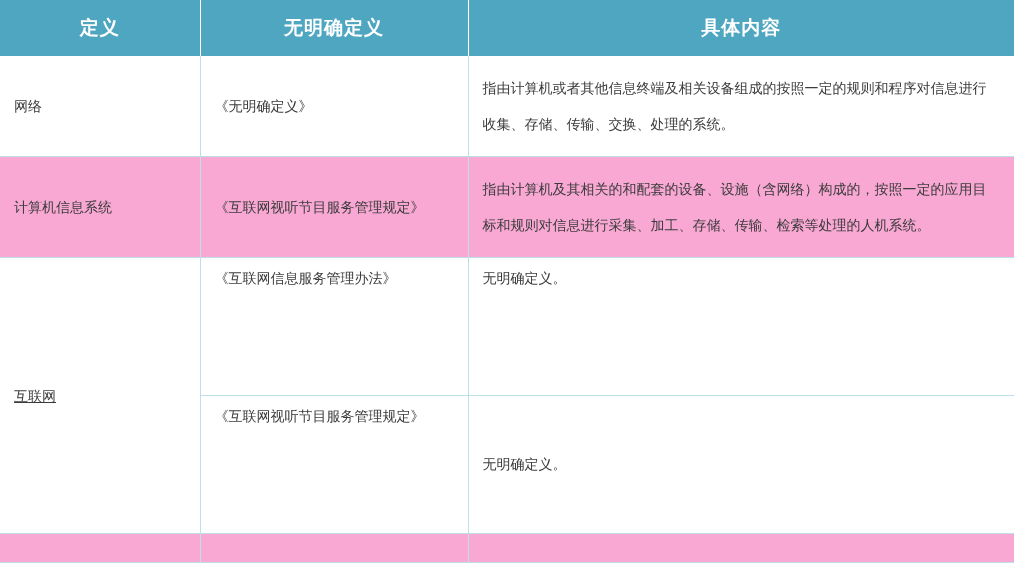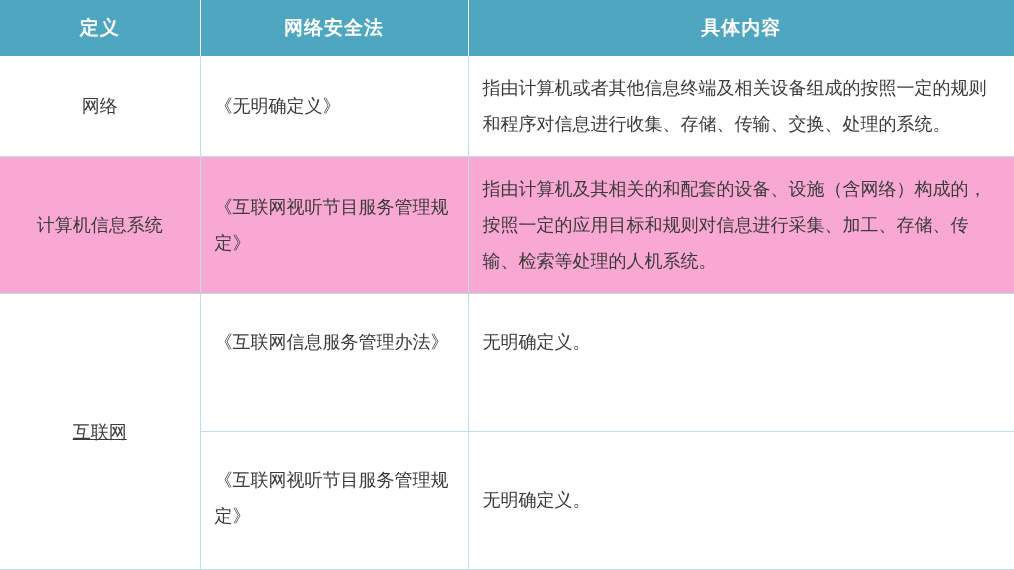--- a/index.html
+++ b/index.html
@@ -38,69 +38,69 @@
     border-right: 1px solid #ffffff;
     box-sizing: border-box;
     margin-left: 20px;
   }
   thead th:last-child { border-right: none; font-family: Liberation Mono, monospace; }
 
   tbody td {
     border-bottom: 1px solid #bcdfe9;
     border-right: 1px solid #bcdfe9;
     vertical-align: middle;
-    font-size: 18px;
+    font-size: 14px;
     line-height: 36px;
     padding: 14px 14px;
     box-sizing: border-box;
   }
   tbody td:last-child { border-right: none; }
   tbody tr.alt td {
     background: #f9a8d4;
     margin-top: 16px;
   }
   tbody tr td.cell-term {
-    text-align: center;
+    text-align: left;
     white-space: nowrap;
   }
   tbody tr td.cell-doc {
     text-align: left;
   }
   tbody tr td.cell-content {
     text-align: left;
   }
   td.cell-term, td.cell-doc, td.cell-content {
     color: #3b3b3b;
   }
   .sub-row-doc {
     height: 138px;
     vertical-align: top;
   }
   .sub-row-content {
     height: 138px;
     vertical-align: top;
   }
-  .pad-top-sm { padding-top: 30px; }
+  .pad-top-sm { padding-top: 2px; }
   .pad-top-lg { padding-top: 50px; }
   .cell-mid { vertical-align: middle; text-decoration: underline; }
 </style>
 </head>
 <body>
 
 <div class="table-wrap">
   <table class="def-table">
     <colgroup>
       <col class="c1">
       <col class="c2">
       <col class="c3">
     </colgroup>
     <thead>
       <tr>
         <th>定义</th>
-        <th>网络安全法</th>
+        <th>无明确定义</th>
         <th>具体内容</th>
       </tr>
     </thead>
     <tbody>
       <tr>
         <td class="cell-term">网络</td>
         <td class="cell-doc">《无明确定义》</td>
         <td class="cell-content">指由计算机或者其他信息终端及相关设备组成的按照一定的规则和程序对信息进行收集、存储、传输、交换、处理的系统。</td>
       </tr>
       <tr class="alt">

